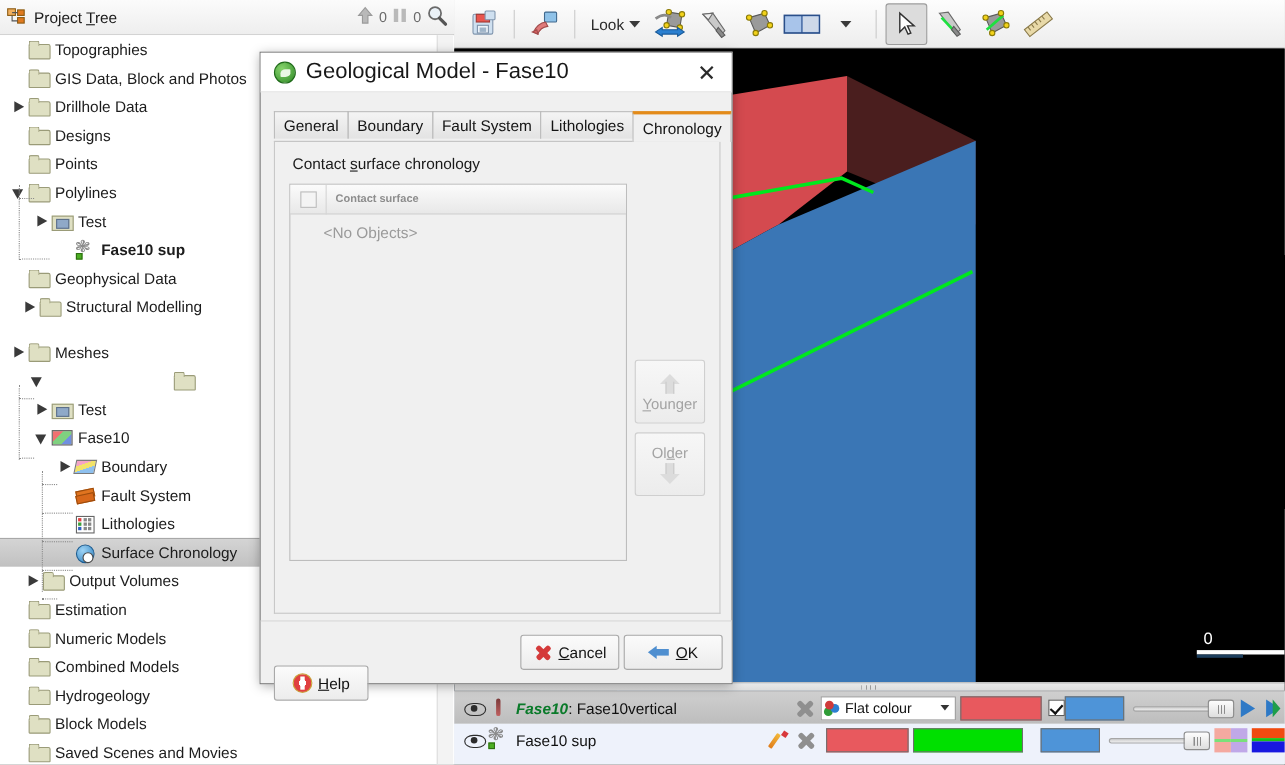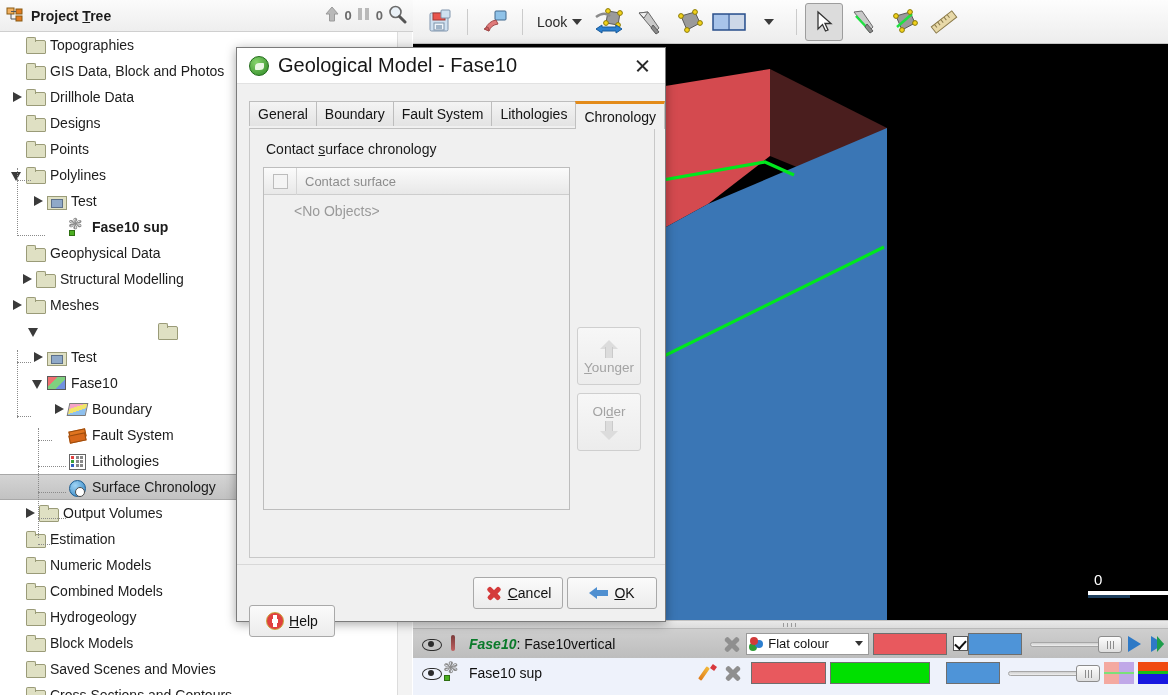--- a/index.html
+++ b/index.html
@@ -16,21 +16,21 @@
   
   #project-panel {
     position: absolute; left: 0; top: 0; width: 413px; height: 695px;
     background: #ffffff;
     border-right: 1px solid #c8c8c8;
   }
   #pt-header {
     position: absolute; left: 0; top: 0; width: 413px; height: 32px;
     background: linear-gradient(#fbfbfb, #eeeeee);
     border-bottom: 1px solid #cfcfcf;
-    display: flex; align-items: center; padding: 0 6px; font-weight: bold;
+    display: flex; align-items: center; padding: 0 6px;
   }
   #pt-header .title {
     font-size: 14px; color: #1b1b1b; margin-left: 7px; white-space: nowrap;
   }
   #pt-header .title u { text-decoration: underline; }
   .pt-hdr-right { margin-left: auto; display: flex; align-items: center; gap: 4px; }
   .pt-count { font-size: 13px; color: #6a6a6a; }
   .tree-icon { width: 18px; height: 18px; display: inline-block; position: relative; }
 
   #pt-body {
@@ -299,21 +299,21 @@
   }
   #listhdr {
     height: 27px; background: linear-gradient(#fbfbfb,#e8e8e8); border-bottom: 1px solid #cdcdcd;
     display:flex; align-items:center;
   }
   #listhdr .hcell-chk {
     width: 33px; height: 27px; display:flex; align-items:center; justify-content:center;
     border-right: 1px solid #d5d5d5;
   }
   #listhdr .hbox { width: 15px; height: 15px; background: #f4f4f4; border: 1px solid #bcbcbc; }
-  #listhdr .hcell-txt { font-size: 13px; color: #8d8d8d; padding-left: 8px; }
+  #listhdr .hcell-txt { font-size: 10px; color: #8d8d8d; padding-left: 8px; font-weight: bold; }
   #listempty { padding: 8px 0 0 30px; font-size: 14px; color: #9a9a9a; }
 
   .ybtn {
     position:absolute; width: 64px; height: 58px;
     background: linear-gradient(#f7f7f7,#ececec); border:1px solid #cfcfcf; border-radius:3px;
     display:flex; flex-direction: column; align-items:center; justify-content:center; gap:0px;
   }
   .ybtn .lbl { font-size: 13.5px; color:#a3a3a3; }
   .ybtn .lbl u { text-decoration: underline; }
   .arr { width: 22px; height: 22px; position: relative; }
@@ -458,21 +458,21 @@
         <div class="node" style="padding-left: 10px;">
           <span class="exp"></span>
           <span class="ic folder"></span>
           <span class="nlabel">Geophysical Data</span>
         </div>
         <div class="node" style="padding-left: 20px;">
           <span class="exp right"></span>
           <span class="ic folder"></span>
           <span class="nlabel">Structural Modelling</span>
         </div>
-        <div class="node" style="padding-left: 10px;">
+        <div class="node" style="padding-left: 10px; margin-top: 15px;">
           <span class="exp right"></span>
           <span class="ic folder"></span>
           <span class="nlabel">Meshes</span>
         </div>
         <div class="node" style="padding-left: 27px; justify-content: space-between;">
           <span class="exp down"></span>
           <span class="ic folder"></span>
           <span class="nlabel">Geological Models</span>
         </div>
         <div class="node" style="padding-left: 31px;">

